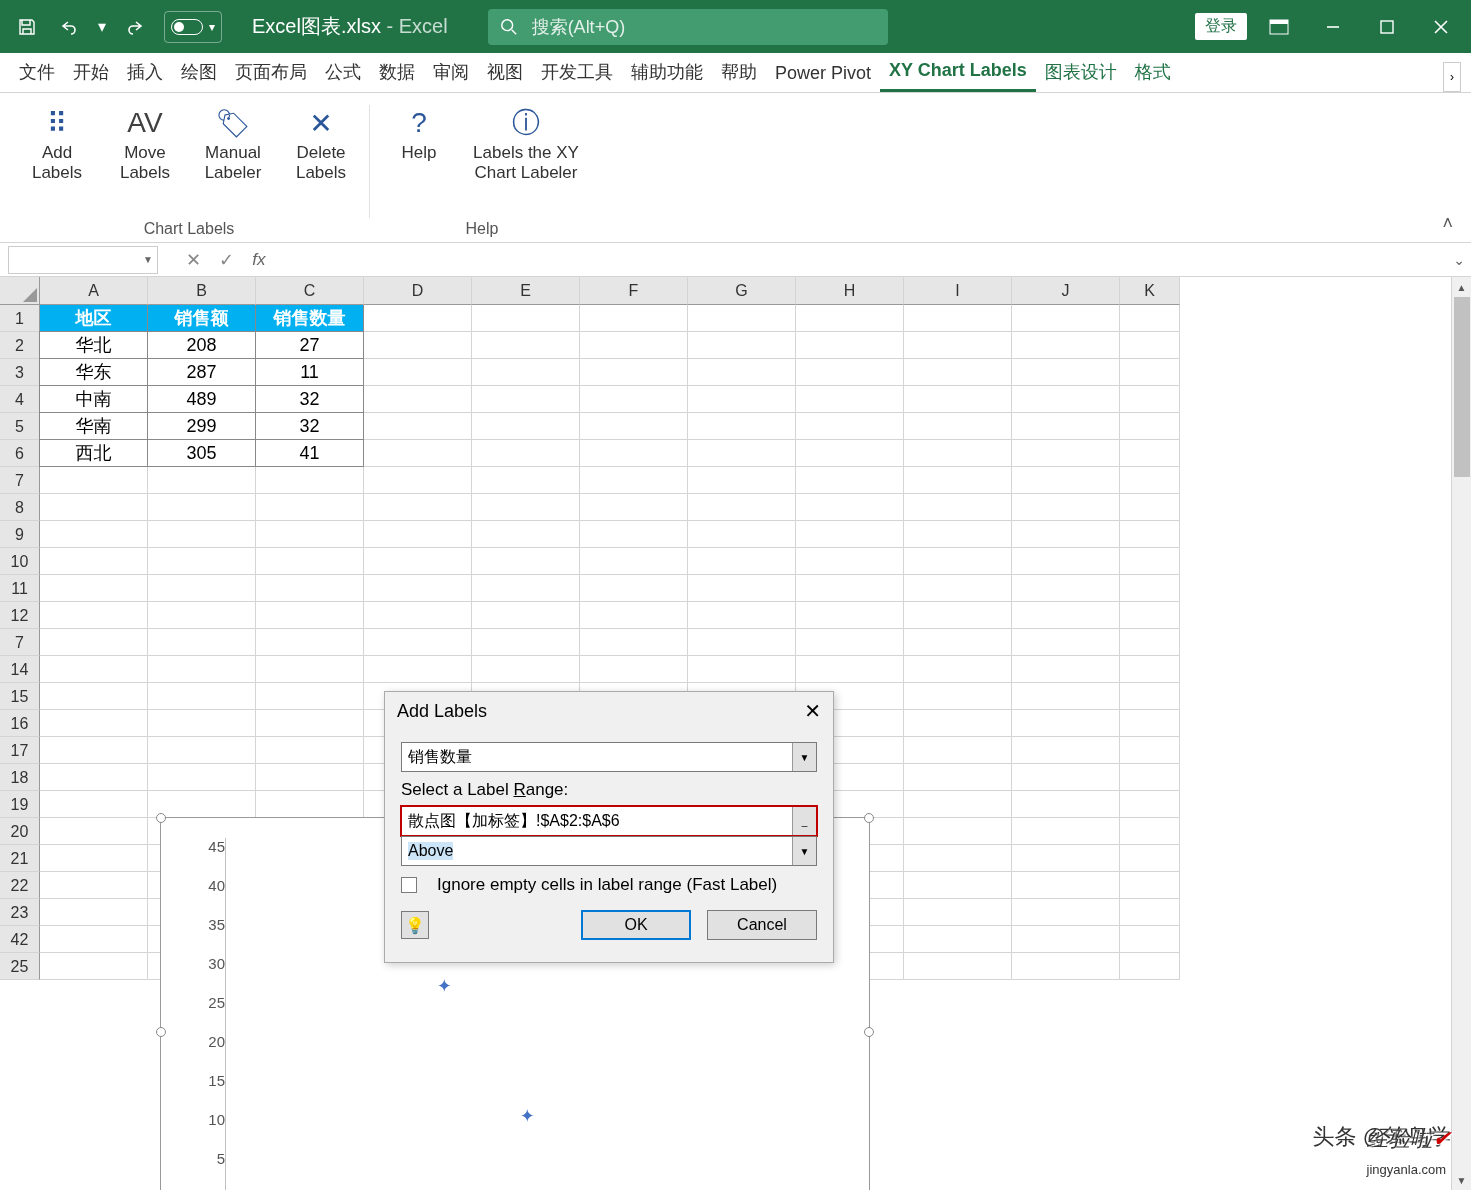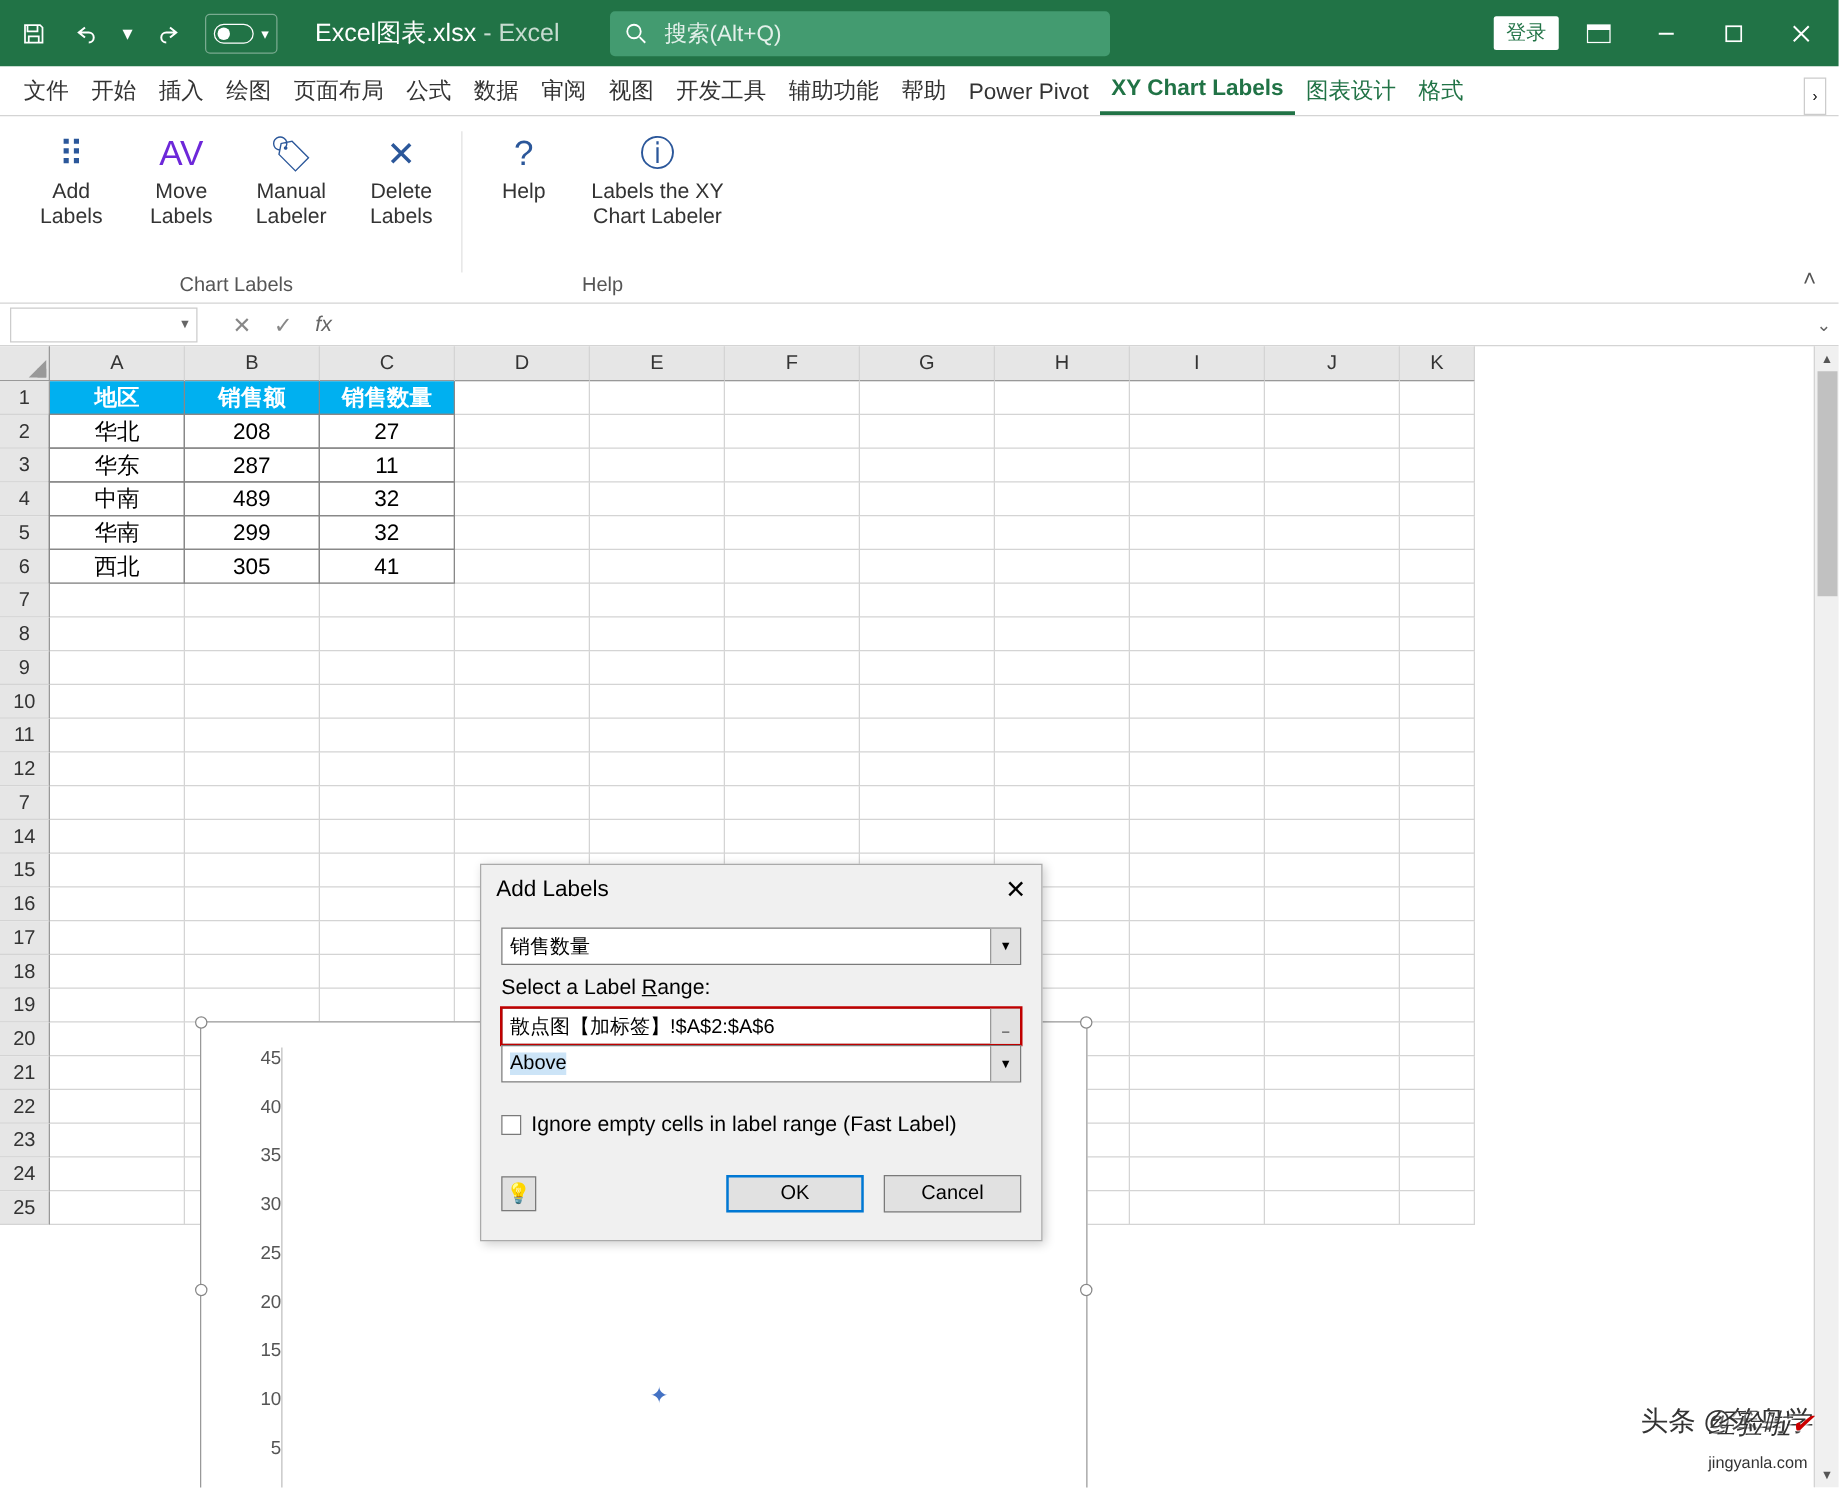--- a/index.html
+++ b/index.html
@@ -62,21 +62,21 @@
 .dialog{position:absolute;left:384px;top:414px;width:450px;background:#f0f0f0;border:1px solid #aaa;box-shadow:2px 2px 8px rgba(0,0,0,.2)}
 .dlg-title{height:38px;display:flex;align-items:center;padding:0 12px;font-size:18px}
 .dlg-title .close{margin-left:auto;font-size:20px;cursor:pointer}
 .dlg-body{padding:12px 16px}
 .dlg-label{font-size:17px;margin:8px 0 6px;color:#000}
 .dlg-label .ul{text-decoration:underline}
 .dlg-field{width:100%;height:30px;border:1px solid #7a7a7a;background:#fff;display:flex;align-items:center;padding:0 6px;font-size:16px;position:relative}
 .dlg-field .dd-btn{position:absolute;right:0;top:0;width:24px;height:100%;background:#e1e1e1;border-left:1px solid #999;display:flex;align-items:center;justify-content:center;font-size:10px}
 .dlg-field.highlight{outline:2px solid #c00000;outline-offset:-1px}
 .dlg-field .sel{background:#cce4f7}
-.dlg-check{display:flex;align-items:center;gap:8px;margin:24px 0;font-size:17px}
+.dlg-check{display:flex;align-items:center;gap:20px;margin:9px 0;font-size:17px}
 .dlg-check .cb{width:16px;height:16px;border:1px solid #7a7a7a;background:#fff}
 .dlg-buttons{display:flex;justify-content:flex-end;align-items:center;gap:16px;padding:6px 0 10px}
 .dlg-btn{width:110px;height:30px;border:1px solid #7a7a7a;background:#e1e1e1;font-size:16px;display:flex;align-items:center;justify-content:center}
 .dlg-btn.primary{border:2px solid #0078d4}
 .dlg-help{width:28px;height:28px;border:1px solid #7a7a7a;background:#e1e1e1;display:flex;align-items:center;justify-content:center;margin-right:auto}
 .watermark{position:absolute;right:20px;bottom:10px;font-size:22px;color:#333;font-style:italic;text-shadow:1px 1px 2px #fff}
 .watermark2{position:absolute;right:20px;bottom:38px;font-size:22px;color:#333}
 </style>
 </head>
 <body>
@@ -163,21 +163,21 @@
 </div>
 
 <div class="ribbon" id="ribbon-row">
   <div class="r-group">
       <div class="r-items">
         <div class="r-item">
           <div class="r-icon" style="color:#2b579a">⠿</div>
           <div class="r-label">Add Labels</div>
         </div>
         <div class="r-item">
-          <div class="r-icon" style="color:#6d28d9">AV</div>
+          <div class="r-icon" style="color:#404040">AV</div>
           <div class="r-label">Move Labels</div>
         </div>
         <div class="r-item">
           <div class="r-icon" style="color:#2b579a">🏷</div>
           <div class="r-label">Manual Labeler</div>
         </div>
         <div class="r-item">
           <div class="r-icon" style="color:#2b579a">✕</div>
           <div class="r-label">Delete Labels</div>
         </div>
@@ -244,21 +244,21 @@
       <div class="rh">14</div>
       <div class="rh">15</div>
       <div class="rh">16</div>
       <div class="rh">17</div>
       <div class="rh">18</div>
       <div class="rh">19</div>
       <div class="rh">20</div>
       <div class="rh">21</div>
       <div class="rh">22</div>
       <div class="rh">23</div>
-      <div class="rh">24</div>
+      <div class="rh">42</div>
       <div class="rh">25</div>
     </div>
   <div class="cells" id="cells">
       <div class="cell" style="left: 0px; top: 0px; width: 108px; height: 27px;"></div>
       <div class="cell" style="left: 108px; top: 0px; width: 108px; height: 27px;"></div>
       <div class="cell" style="left: 216px; top: 0px; width: 108px; height: 27px;"></div>
       <div class="cell" style="left: 324px; top: 0px; width: 108px; height: 27px;"></div>
       <div class="cell" style="left: 432px; top: 0px; width: 108px; height: 27px;"></div>
       <div class="cell" style="left: 540px; top: 0px; width: 108px; height: 27px;"></div>
       <div class="cell" style="left: 648px; top: 0px; width: 108px; height: 27px;"></div>

